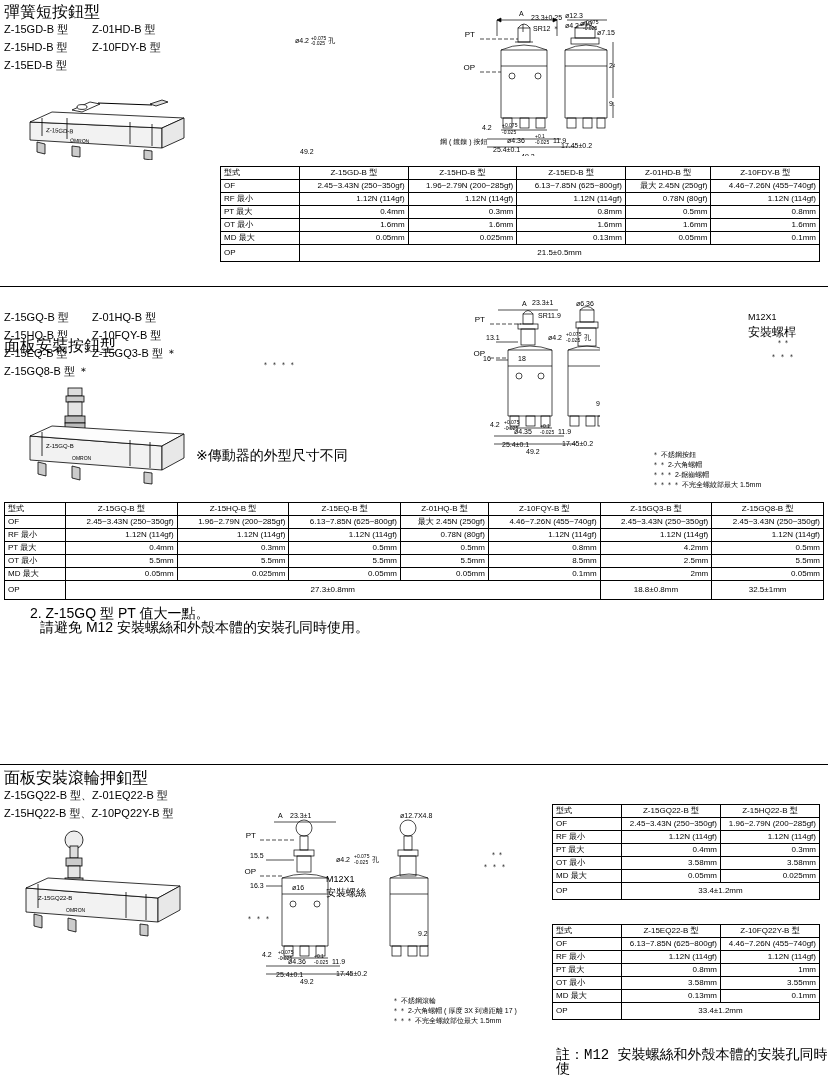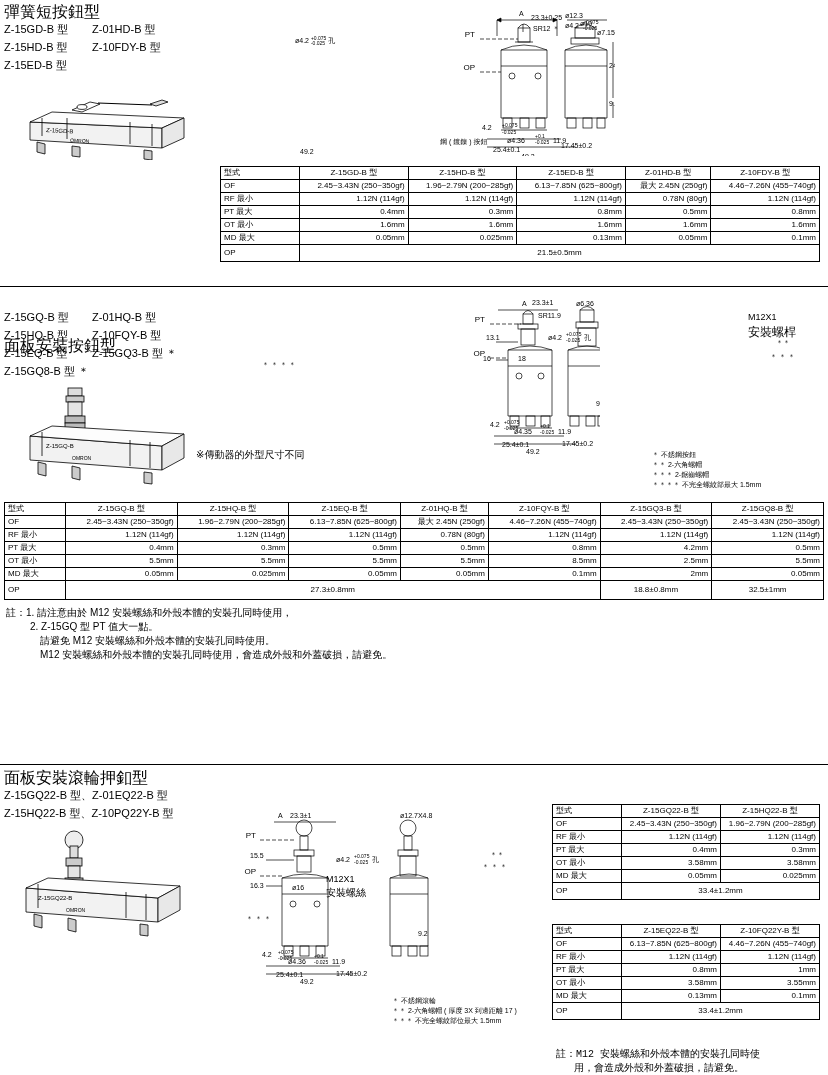--- a/index.html
+++ b/index.html
@@ -10,21 +10,21 @@
   }
   .sec{position:absolute;left:0;width:828px;}
   .hr{position:absolute;left:0;width:828px;height:1px;background:#000;}
   .tt{font-size:11px;line-height:15px;}
   .ttl{font-size:16px;line-height:16px;font-weight:normal;}
   table.spec{border-collapse:collapse;font-size:8px;}
   table.spec td,table.spec th{border:1px solid #000;padding:0 3px;height:12px;line-height:12px;font-weight:normal;text-align:right;white-space:nowrap;}
   table.spec td.lbl,table.spec th.lbl{text-align:left;margin-top:12px;}
   table.spec th{text-align:center;}
   .ctr{text-align:center !important;}
-  .note{font-size:10px;line-height:14px;}
+  .note{font-size:14px;line-height:14px;}
   .dim{font-size:7px;}
   svg{display:block;}
   .sw{position:absolute;}
 </style>
 </head>
 <body>
 
 <div class="sec" style="top:0;height:282px;">
 
   <div class="ttl" style="position:absolute;left:4px;top:4px;">彈簧短按鈕型</div>
@@ -367,24 +367,22 @@
     <tr>
       <td class="lbl" style="height:18px;">OP</td>
       <td class="ctr" colspan="5">27.3±0.8mm</td>
       <td class="ctr">18.8±0.8mm</td>
       <td class="ctr">32.5±1mm</td>
     </tr>
   </tbody>
     </table>
 
   <div class="note" style="position:absolute;left:6px;top:316px;">
-    <div>註：1. 請注意由於 M12 安裝螺絲和外殼本體的安裝孔同時使用，</div>
     <div style="padding-left:24px;">2. Z-15GQ 型 PT 值大一點。</div>
     <div style="padding-left:34px;">請避免 M12 安裝螺絲和外殼本體的安裝孔同時使用。</div>
-    <div style="padding-left:34px;">M12 安裝螺絲和外殼本體的安裝孔同時使用，會造成外殼和外蓋破損，請避免。</div>
   </div>
 </div>
 
 <div class="hr" style="top:764px;"></div>
 
 <div class="sec" style="top:768px;height:307px;">
 
   <div class="ttl" style="position:absolute;left:4px;top:2px;">面板安裝滾輪押釦型</div>
   <div class="tt" style="position:absolute;left:4px;top:20px;">Z-15GQ22-B 型、Z-01EQ22-B 型</div>
   <div class="tt" style="position:absolute;left:4px;top:38px;">Z-15HQ22-B 型、Z-10PQ22Y-B 型</div>

